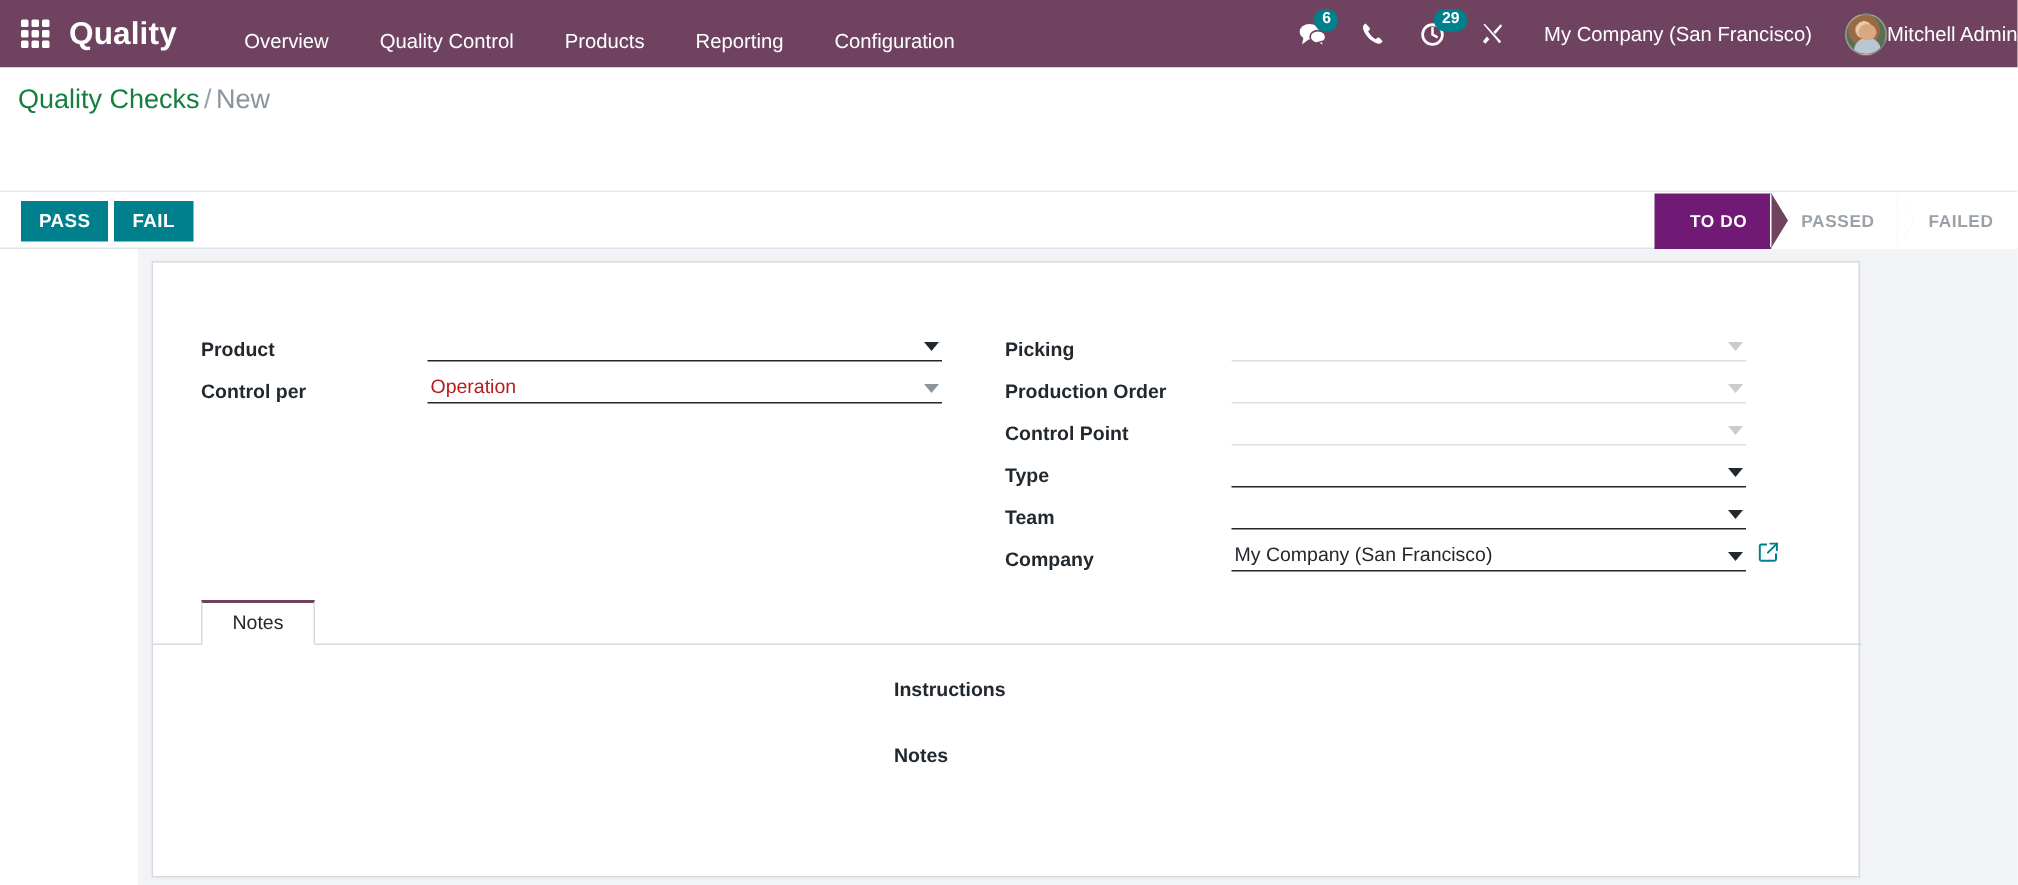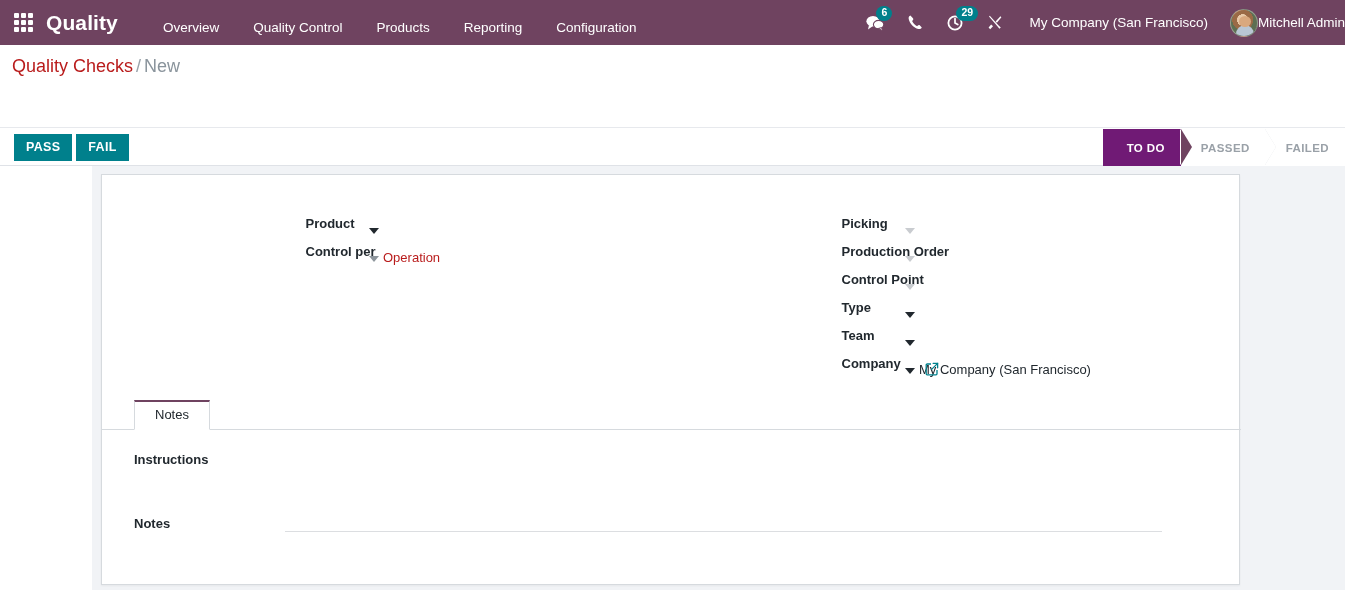--- a/index.html
+++ b/index.html
@@ -88,21 +88,21 @@
   .control-panel {
     position: absolute; top: 45px; left: 0;
     width: 1345px; height: 83px;
     background: #ffffff;
     border-bottom: 1px solid #e7e9ed;
   }
   .breadcrumb {
     position: absolute; left: 12px; top: 11px;
     font-size: 18px; color: #4c4c4c;
   }
-  .bc-root { color: #b91c1c; cursor: pointer; }
+  .bc-root { color: #15803d; cursor: pointer; }
   .bc-sep { color: #9aa3ab; margin: 0 3px; }
   .bc-current { color: #8a949c; }
   .btn-save {
     position: absolute; left: 14px; top: 92px;
     background: #00808C; color: #ffffff;
     font-size: 12.5px; font-weight: bold;
     padding: 7px 12px 8px 12px; border: none; cursor: pointer;
     letter-spacing: .3px;
   }
   .btn-discard {
@@ -178,22 +178,22 @@
     box-shadow: 0 1px 2px rgba(0,0,0,.05);
   }
 
   
   .form-area { position: absolute; left: 0; top: 0; width: 1139px; height: 218px; }
   .col { position: absolute; top: 38px; }
   .col-left  { left: 32px;  width: 494px; }
   .col-right { left: 568px; width: 494px; }
 
   .field-row {
-    display: flex; align-items: center;
-    height: 28px; margin-bottom: 0; flex-direction: column;
+    display: flex; align-items: flex-end;
+    height: 28px; margin-bottom: 0;
   }
   .field-label {
     font-size: 13px; font-weight: bold; color: #21282e;
     width: 151px; flex: none; padding-top: 3px; line-height: 1.2;
   }
   .col-right .field-label { width: 151px; }
   .field-ctrl {
     position: relative; flex: 1 1 auto;
     height: 23px;
   }
@@ -239,21 +239,21 @@
   }
   .tab.active {
     background: #ffffff;
     border: 1px solid #d6dade;
     border-bottom-color: #ffffff;
     border-top: 2px solid #6F4360;
     color: #21282e;
     padding-top: 5px;
   }
   .tab-content { padding: 22px 32px 0 32px; }
-  .note-row { display: flex; align-items: flex-end; margin-bottom: 14px; }
+  .note-row { display: flex; align-items: center; margin-bottom: 14px; flex-direction: column; }
   .note-label {
     font-size: 13px; font-weight: bold; color: #21282e;
     width: 151px; flex: none; line-height: 1.2;
   }
   .note-field {
     flex: 1 1 auto; min-height: 14px; position: relative;
     font-size: 13px; color: #21282e;
   }
   .note-field.underlined {
     height: 50px;

